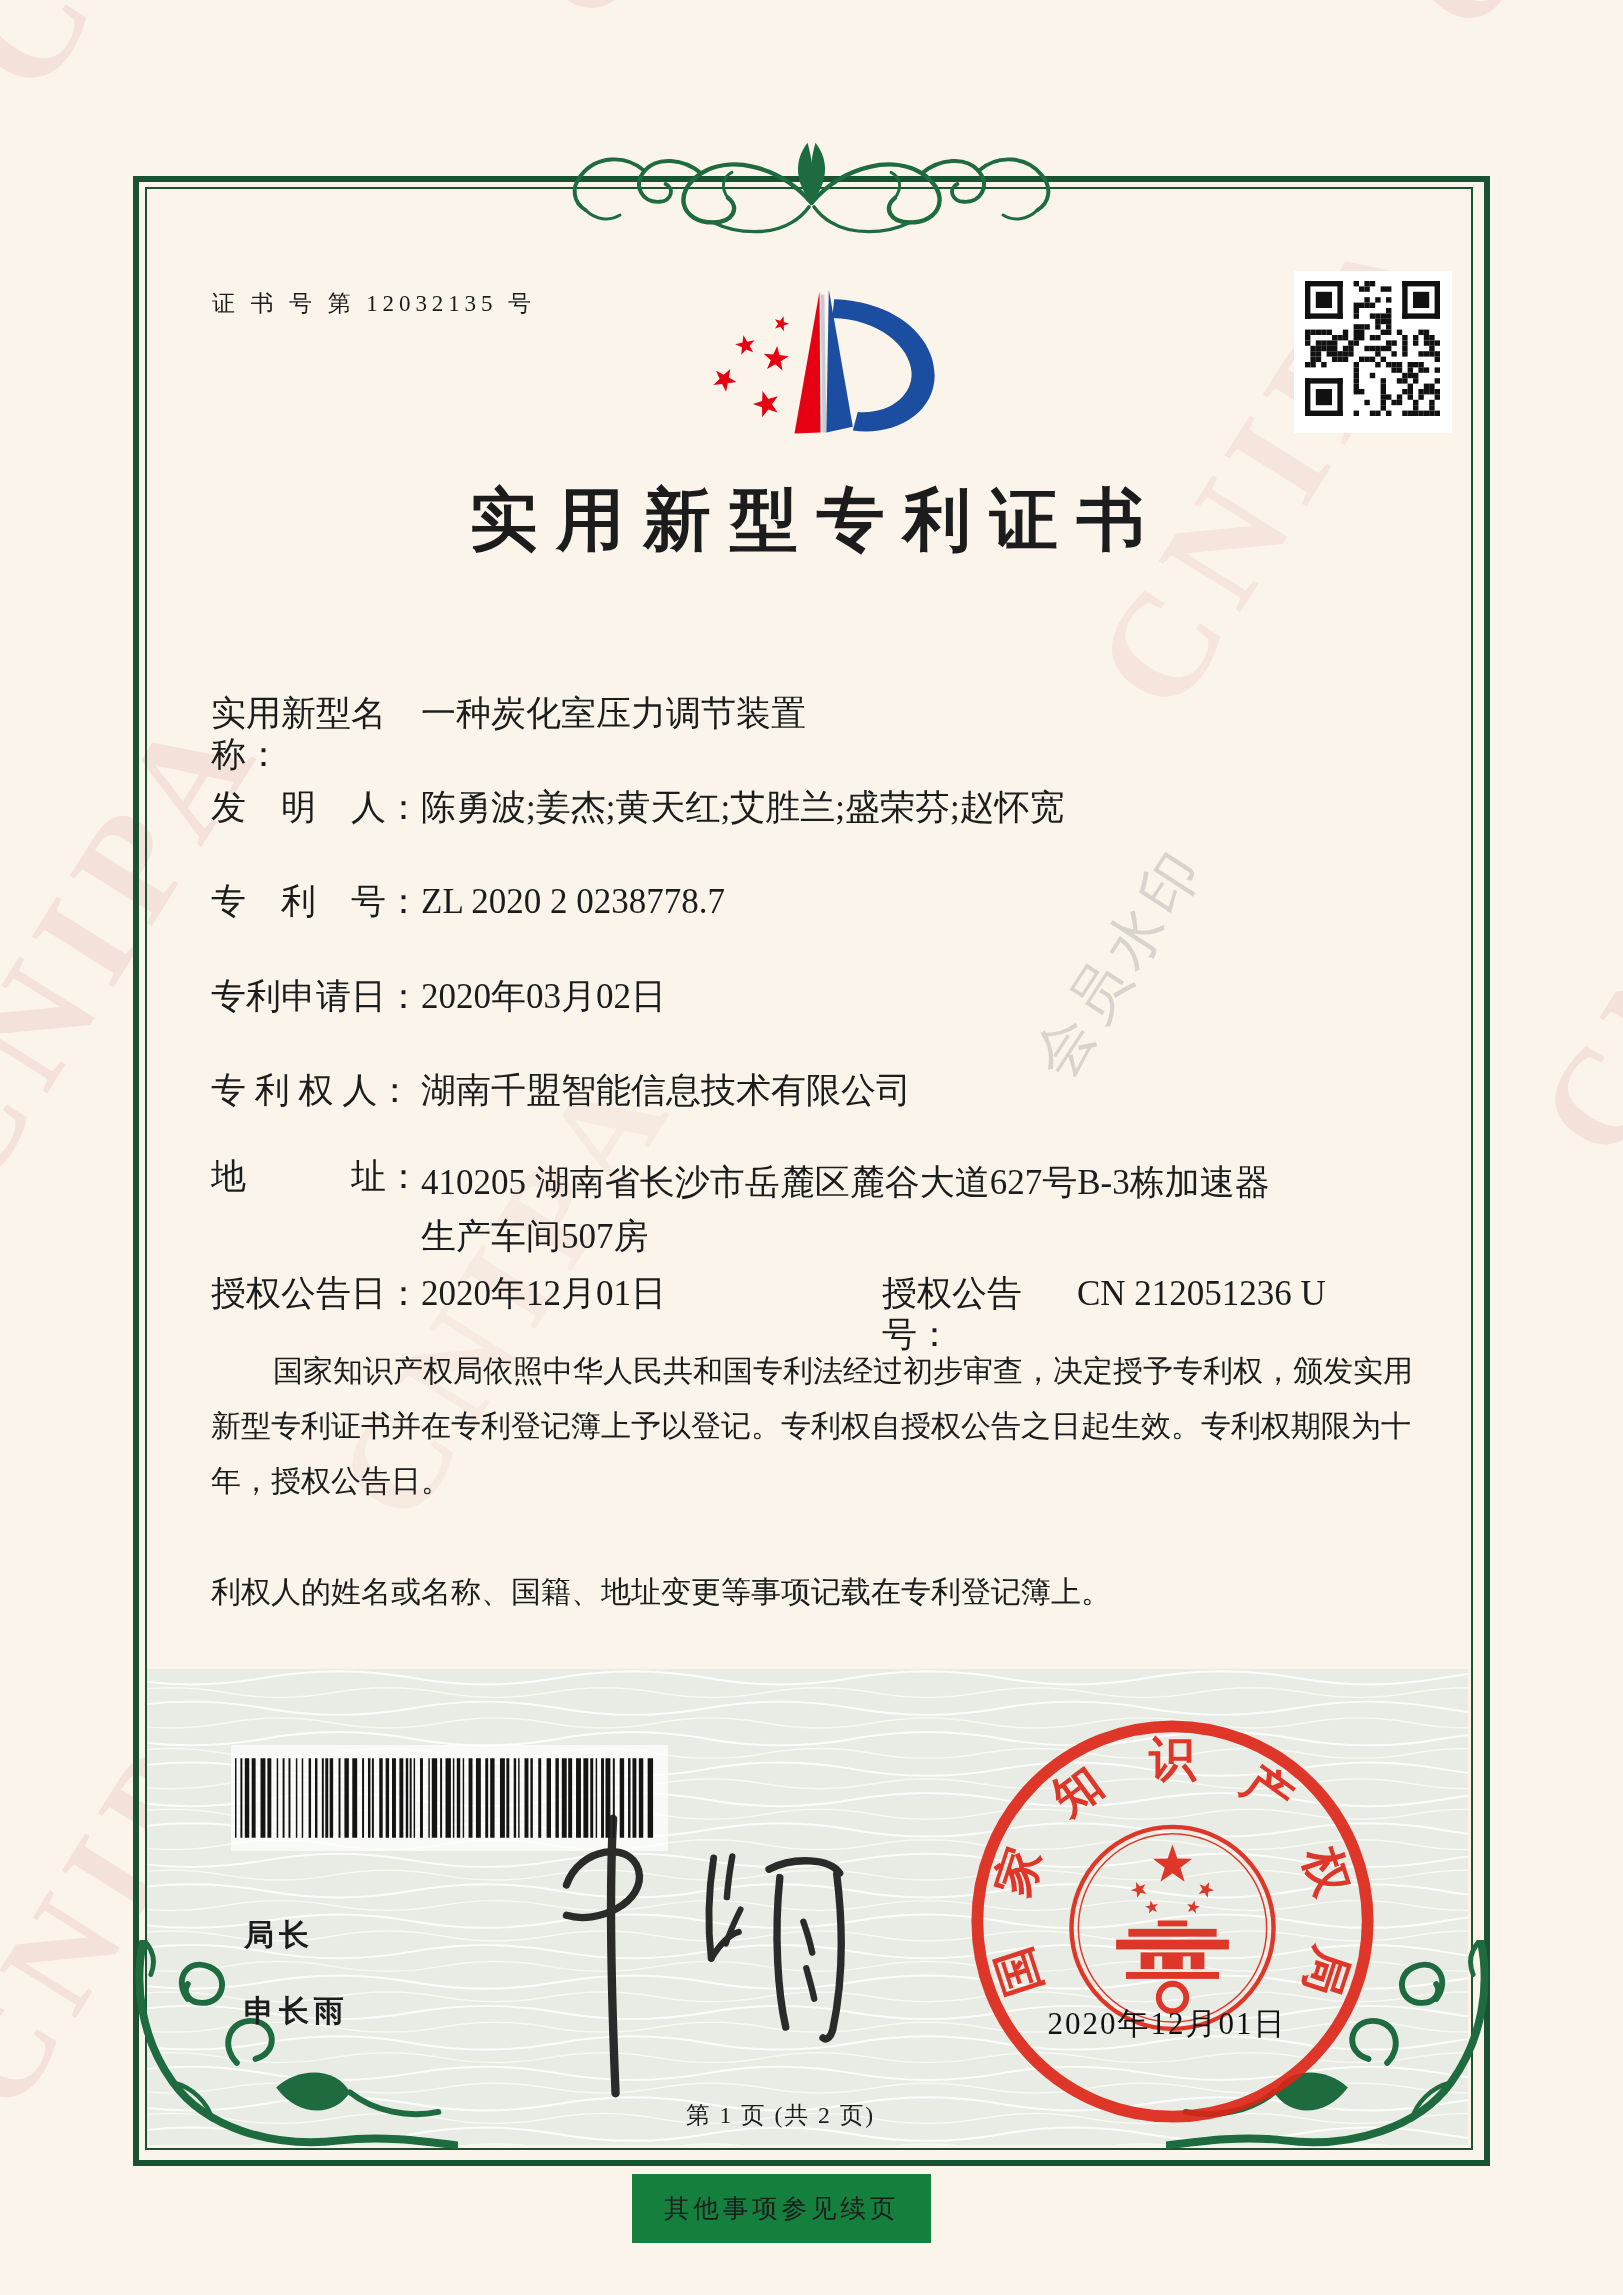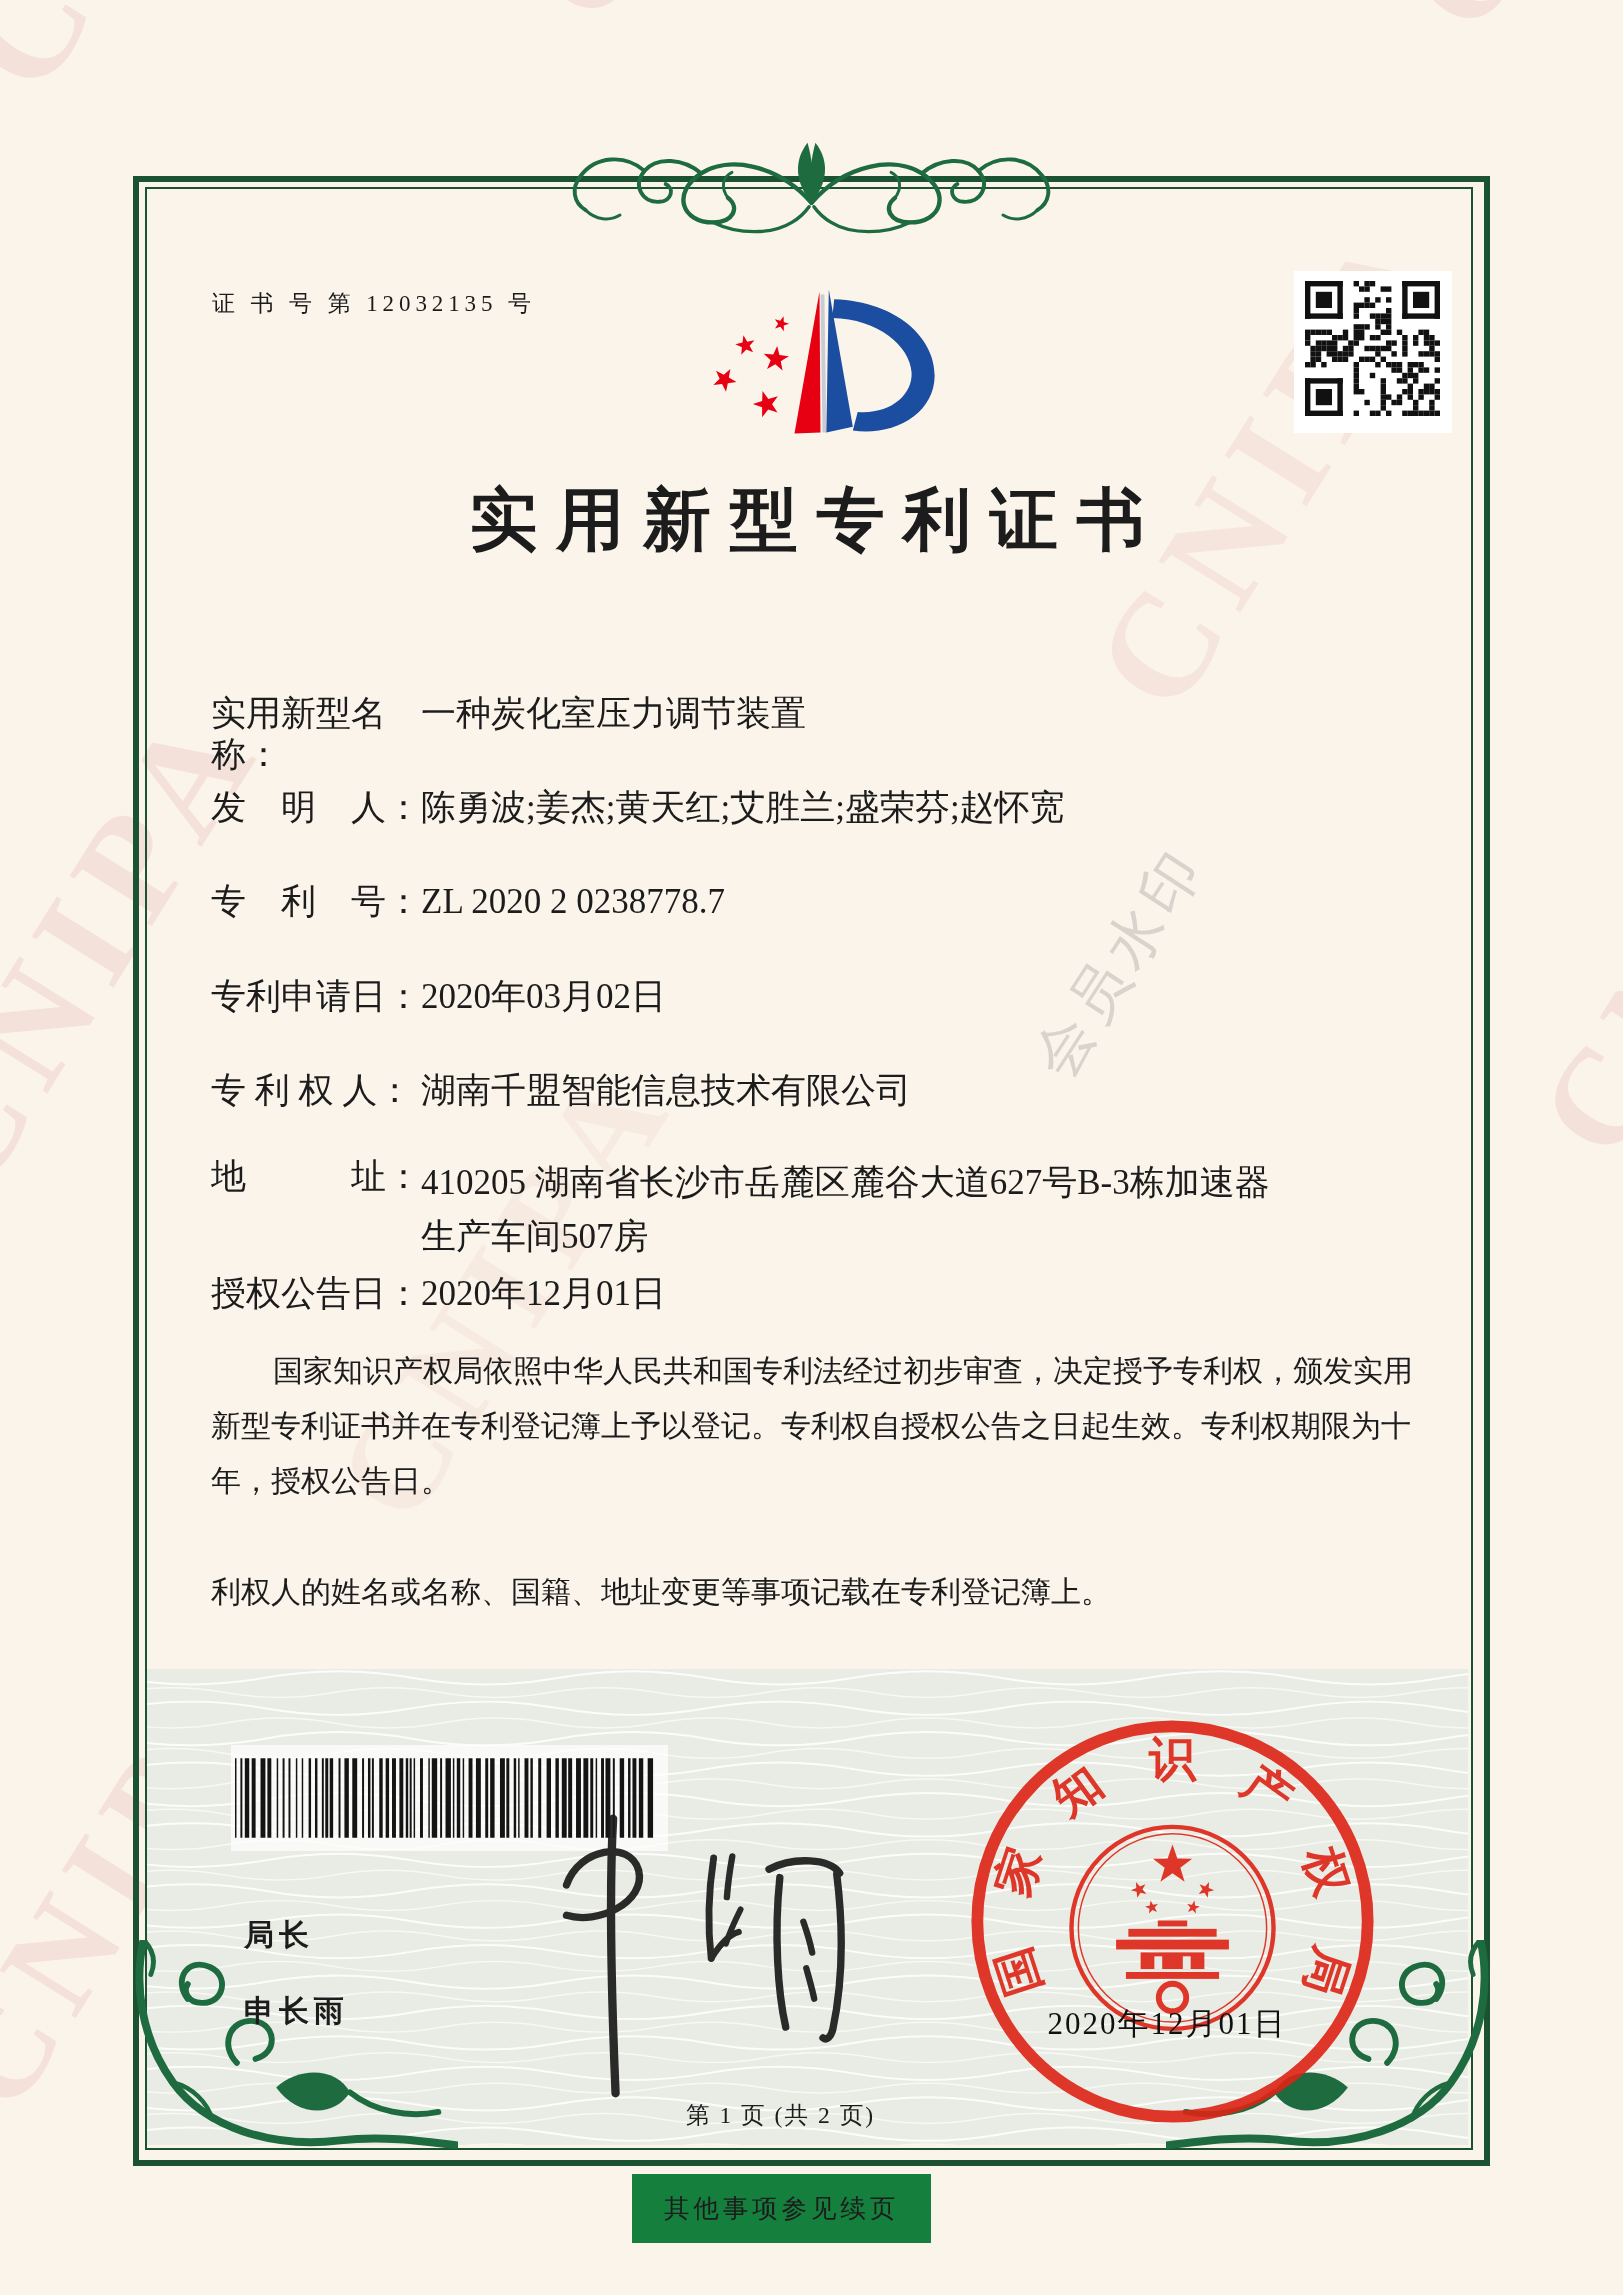--- a/index.html
+++ b/index.html
@@ -372,20 +372,24 @@
   <div class="row" style="top:1156px;">
     <span class="lbl">地　　　址：</span>
     <span class="val val2">
       <div>410205 湖南省长沙市岳麓区麓谷大道627号B-3栋加速器</div>
       <div>生产车间507房</div>
     </span>
   </div>
   <div class="row" style="top:1273px;position:absolute;">
     <span class="lbl">授权公告日：</span>
     <span class="val">2020年12月01日</span>
+    <span class="pair2">
+      <span class="lbl">授权公告号：</span>
+      <span class="val">CN 212051236 U</span>
+    </span>
   </div>
 
   <div class="para-line indent" style="top:1351px;">国家知识产权局依照中华人民共和国专利法经过初步审查，决定授予专利权，颁发实用</div>
   <div class="para-line" style="top:1406px;">新型专利证书并在专利登记簿上予以登记。专利权自授权公告之日起生效。专利权期限为十</div>
   <div class="para-line" style="top:1461px;">年，授权公告日。</div>
   <div class="para-line" style="top:1572px;">利权人的姓名或名称、国籍、地址变更等事项记载在专利登记簿上。</div>
 
   <div class="barbg"></div>
   <svg class="barcode" id="barcodeSvg" width="422" height="80" viewBox="0 0 860 162">
       <rect x="0" y="0" width="3" height="162" fill="#141414"></rect>

